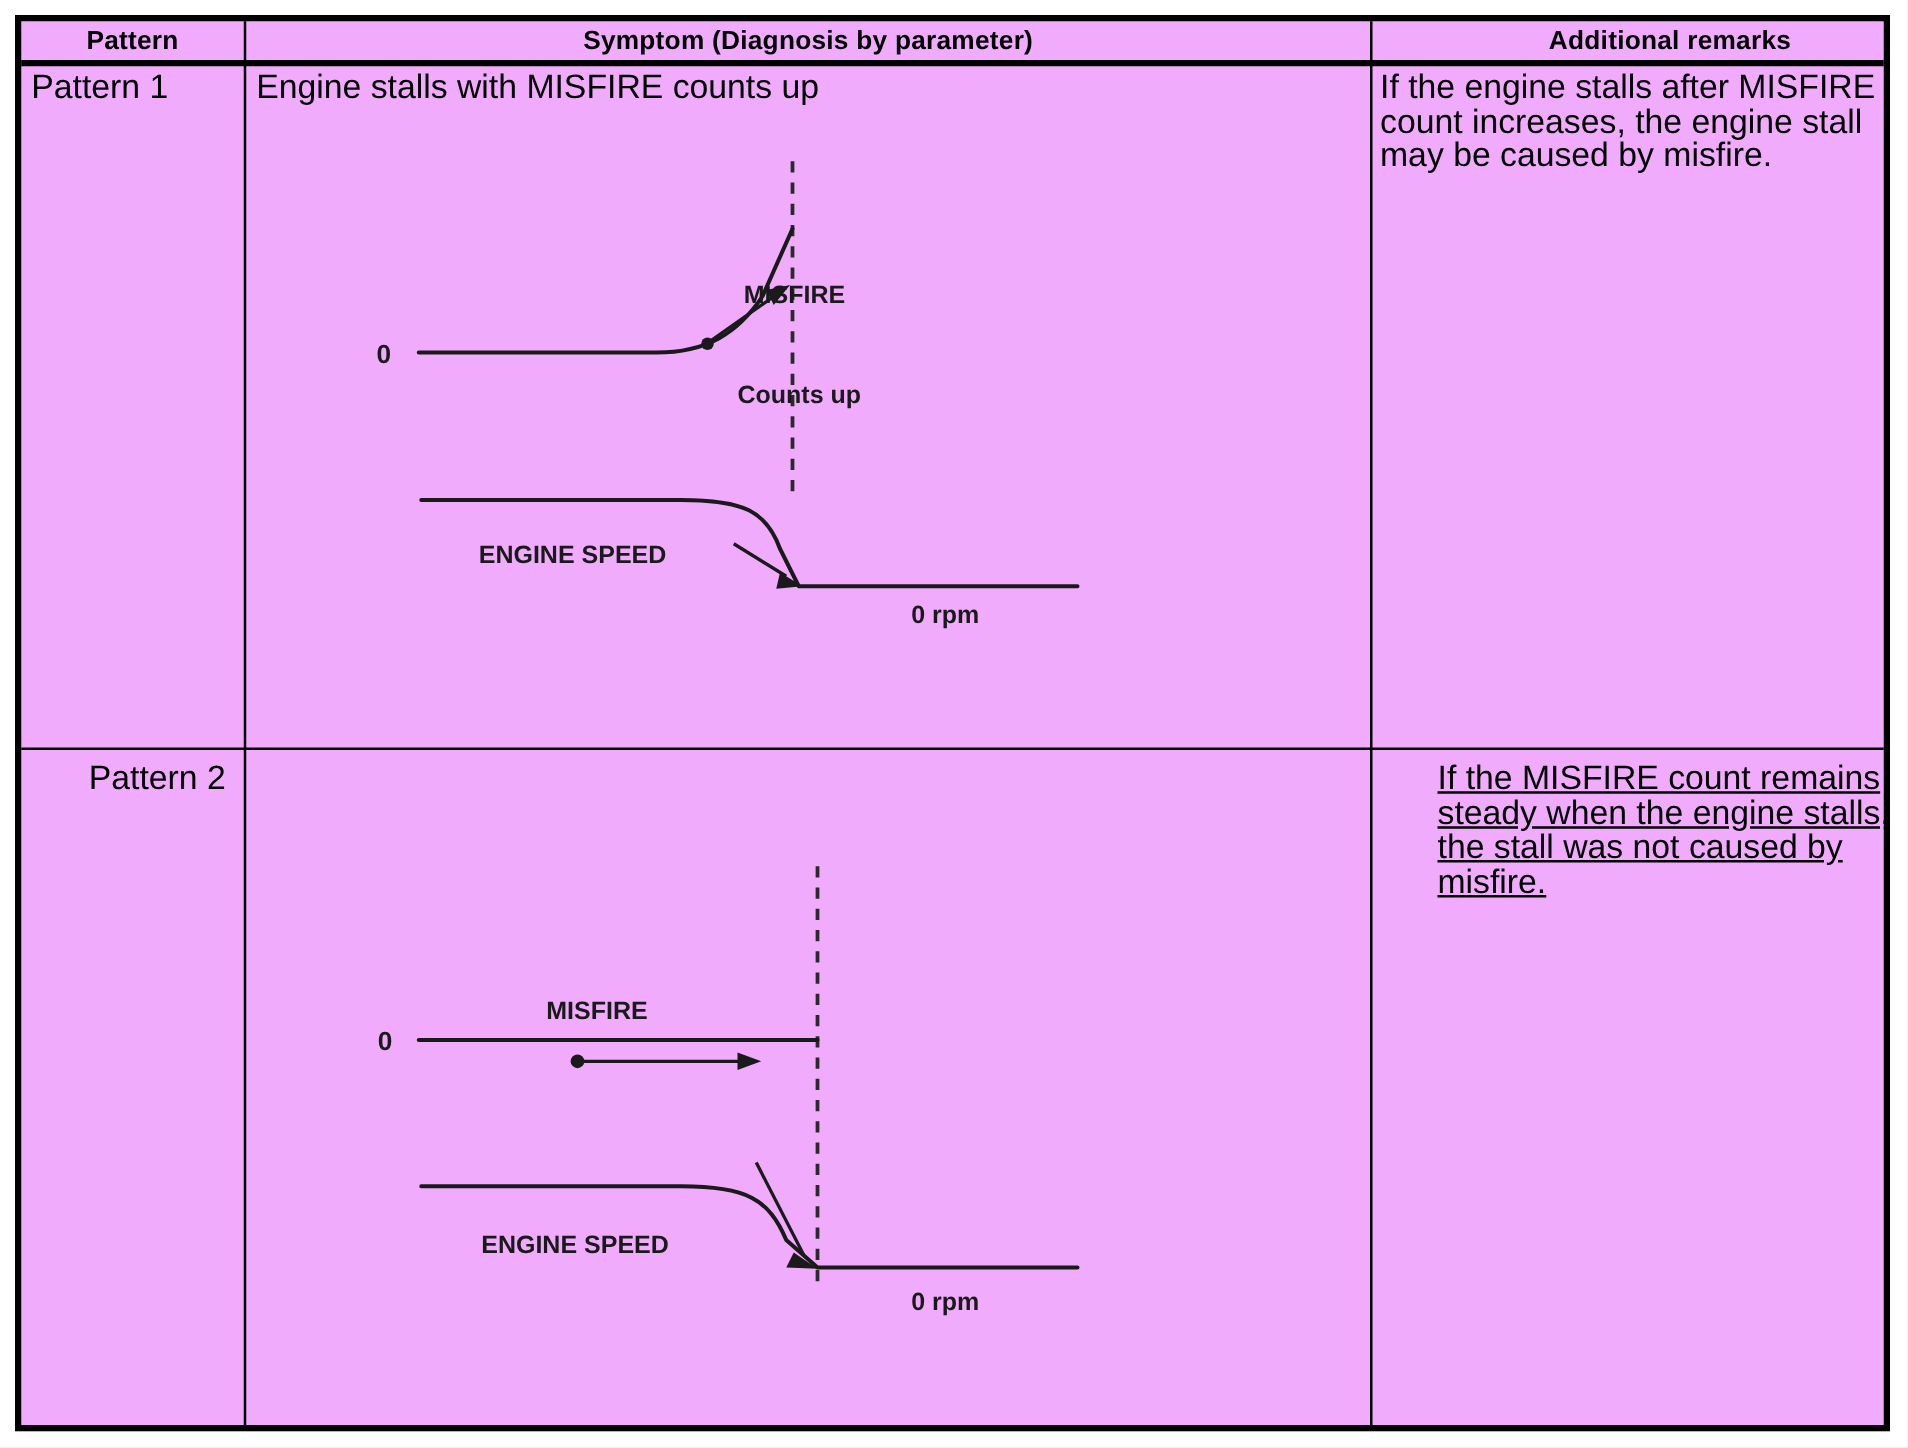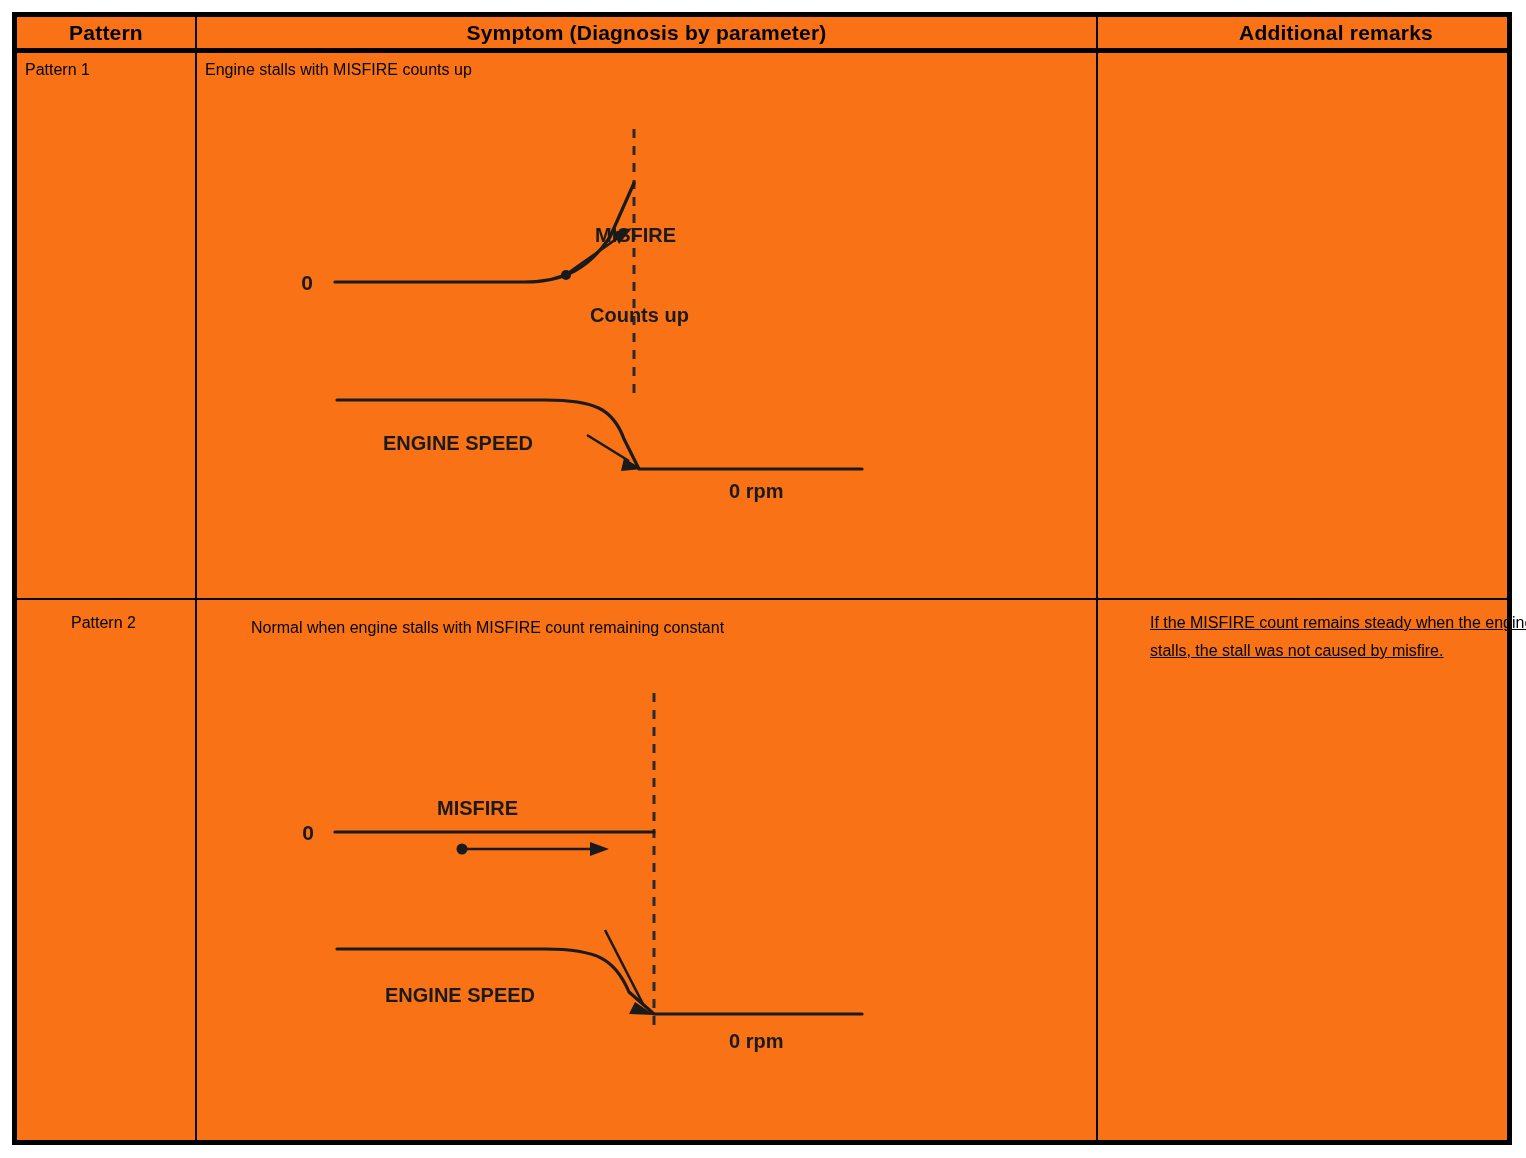--- a/index.html
+++ b/index.html
@@ -18,21 +18,21 @@
 
   
   #table-root {
     position: absolute;
     left: 12px;
     top: 12px;
     width: 1500px;   
     height: 1133px;  
     border: 5px solid #000000;
     box-sizing: border-box;
-    background: #f97316;
+    background: #f0abfc;
   }
 
   .vline {
     position: absolute;
     top: 0;
     bottom: 0;
     width: 2px;
     background: #000000;
   }
   .vline.col1 { left: 178px; }   
@@ -64,21 +64,21 @@
     white-space: nowrap;
   }
   .hdr-pattern  { left: 0px;    width: 178px; }
   .hdr-symptom  { left: 180px;  width: 899px; }
   .hdr-remarks  { left: 1112px; width: 414px; text-align: center; }
 
   
   .cell {
     position: absolute;
     box-sizing: border-box;
-    font-size: 16px;
+    font-size: 27px;
     line-height: 27.5px;
   }
 
   .cell-pattern { left: 8px; width: 170px; }
   .cell-symptom { left: 188px; width: 885px; }
   .cell-remarks { left: 1087px; width: 405px; }
 
   
   .r1 { top: 39px; }
   
@@ -116,20 +116,21 @@
   <div class="header-row">
     <div class="hdr-cell hdr-pattern">Pattern</div>
     <div class="hdr-cell hdr-symptom">Symptom (Diagnosis by parameter)</div>
     <div class="hdr-cell hdr-remarks">Additional remarks</div>
   </div>
   <div class="hline header-sep"></div>
   <div class="hline row-sep"></div>
 
   <div class="cell cell-pattern r1">Pattern 1</div>
   <div class="cell cell-symptom r1">Engine stalls with MISFIRE counts up</div>
+  <div class="cell cell-remarks r1">If the engine stalls after MISFIRE count increases, the engine stall may be caused by misfire.</div>
 
   <div class="figure fig1">
     <svg width="880" height="460" viewBox="0 0 880 460" xmlns="http://www.w3.org/2000/svg">
 
       <line x1="429" y1="42" x2="429" y2="310" stroke="#2a2a2a" stroke-width="3" stroke-dasharray="9,8"></line>
 
       <path d="M 130 195 L 320 195 C 360 195 385 180 405 150 L 429 96" fill="none" stroke="#1a1a1a" stroke-width="3.2" stroke-linecap="round" stroke-linejoin="round"></path>
 
       <text class="fig-label fig-label-zero" x="102" y="203" text-anchor="middle">0</text>
 
@@ -150,21 +151,20 @@
       <g>
         <line x1="382" y1="348" x2="424" y2="374" stroke="#1a1a1a" stroke-width="2.6"></line>
         <polygon points="437,382 419,371 416,384" fill="#1a1a1a"></polygon>
       </g>
 
       <text class="fig-label fig-label-lg" x="524" y="411">0 rpm</text>
     </svg>
   </div>
 
   <div class="cell cell-pattern r2">Pattern 2</div>
-  <div class="cell cell-symptom r2">Normal when engine stalls with MISFIRE count remaining constant</div>
   <div class="cell cell-remarks r2">If the MISFIRE count remains steady when the engine stalls, the stall was not caused by misfire.</div>
 
   <div class="figure fig2">
     <svg width="880" height="460" viewBox="0 0 880 460" xmlns="http://www.w3.org/2000/svg">
 
       <line x1="449" y1="46" x2="449" y2="380" stroke="#2a2a2a" stroke-width="3" stroke-dasharray="9,8"></line>
 
       <line x1="130" y1="185" x2="449" y2="185" stroke="#1a1a1a" stroke-width="3.2" stroke-linecap="round"></line>
 
       <text class="fig-label fig-label-zero" x="103" y="193" text-anchor="middle">0</text>

